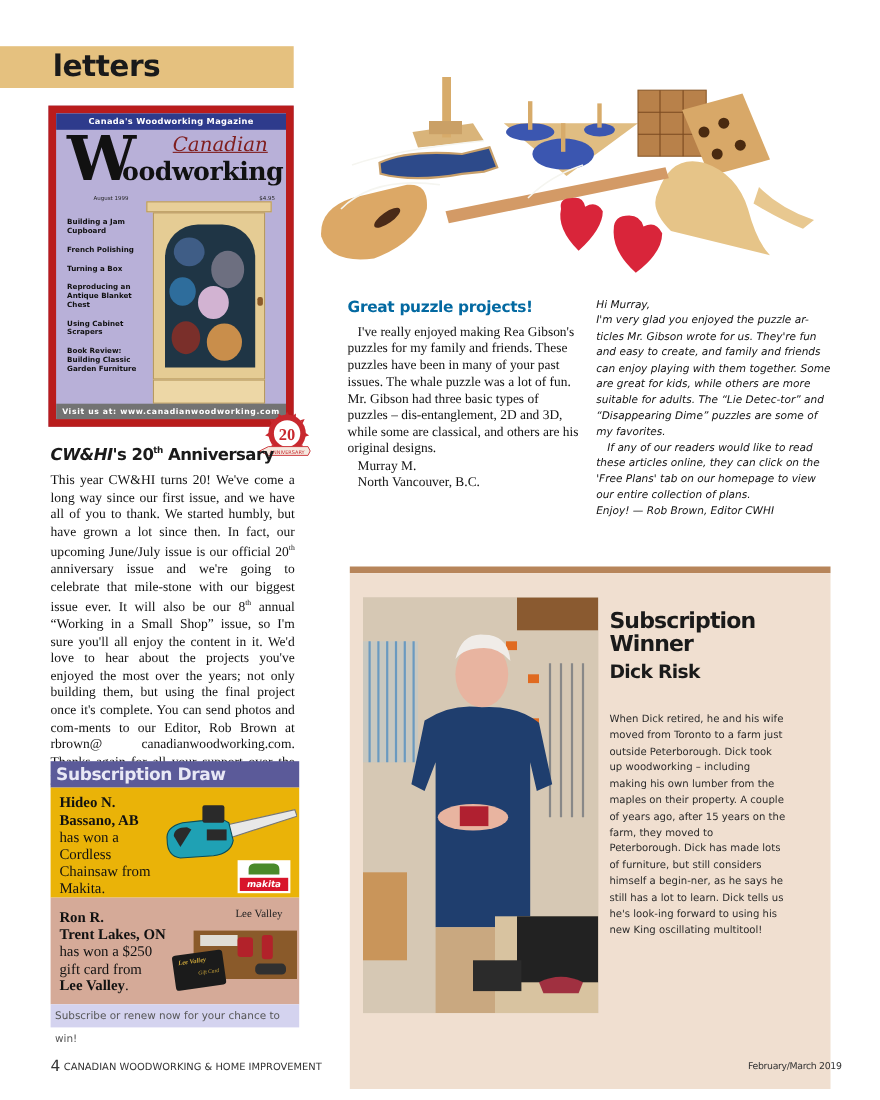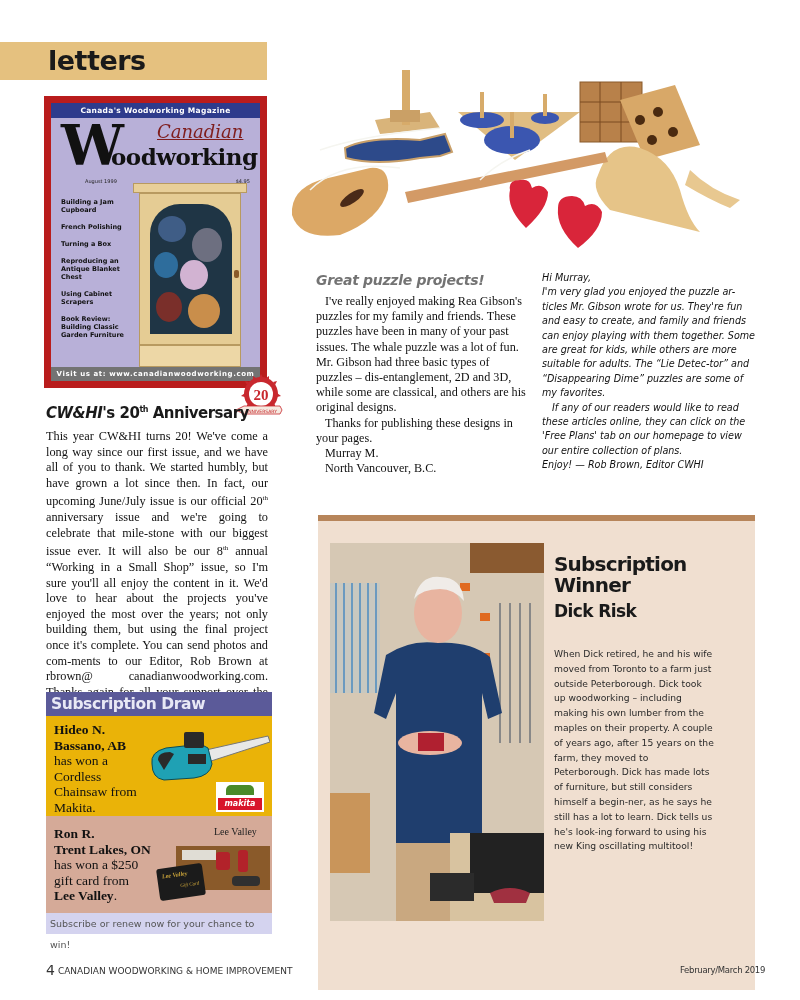--- a/index.html
+++ b/index.html
@@ -50,21 +50,21 @@
   .makita-red { position:absolute; left:2px; bottom:2px; width:44px; height:12px; background:#d8152b; color:#fff; font-size:8px; font-weight:bold; font-style:italic; text-align:center; line-height:12px; }
   .outdoor { position:absolute; left:10px; top:3px; width:28px; height:10px; background:#4a8a2a; border-radius:5px 5px 0 0; }
   .leevalley-logo { position:absolute; left:168px; top:10px; font-family:"Liberation Serif", serif; font-size:10px; color:#222; }
   .giftcard { position:absolute; left:112px; top:50px; width:46px; height:32px; background:#1b1b1b; border-radius:3px; transform:rotate(-8deg); color:#c9a33a; font-size:6px; font-family:"Liberation Serif", serif; padding:5px; }
   .tools { position:absolute; left:130px; top:30px; width:94px; height:44px; background:#8a5a2a; }
 
   
   .toys { position:absolute; left:280px; top:40px; width:500px; height:220px; }
 
   
-  .letter-title { position:absolute; left:316px; top:272px; font-family:"DejaVu Sans", sans-serif; font-size:14px; font-weight:bold; color:#737373; letter-spacing:-0.3px;font-style:italic; }
+  .letter-title { position:absolute; left:316px; top:272px; font-family:"DejaVu Sans", sans-serif; font-size:14px; font-weight:bold; color:#0369a1; letter-spacing:-0.3px; }
   .letter-body { position:absolute; left:316px; top:294px; width:213px; font-family:"Liberation Serif", serif; font-size:12.2px; line-height:15.2px; color:#111; }
   .letter-body p { text-indent:9px; }
   .letter-body .sig { padding-left:9px; }
 
   .reply { position:absolute; left:542px; top:271px; width:218px; font-family:"DejaVu Sans", sans-serif; font-style:italic; font-size:9.6px; line-height:14.4px; color:#111; }
   .reply .ind { text-indent:10px; }
 
   
   .winner-rule { position:absolute; left:318px; top:515px; width:437px; height:6px; background:#b7855a; }
   .winner-box { position:absolute; left:318px; top:521px; width:437px; height:469px; background:#f0dfd0; }
@@ -226,21 +226,20 @@
 
   <path d="M230,150 Q228,140 240,140 Q250,138 252,148 Q262,142 268,152 Q268,168 246,188 Q226,168 230,150 Z" fill="#d9253a"></path>
   <path d="M278,168 Q278,156 292,156 Q302,156 305,166 Q316,160 322,172 Q322,190 298,208 Q276,188 278,168 Z" fill="#d9253a"></path>
 
   <path d="M40,110 Q80,96 160,88 M30,150 Q60,120 120,128 M200,140 Q220,120 250,110" stroke="#f5f5f0" stroke-width="1.5" fill="none"></path>
 </svg>
 
 <div class="letter-title">Great puzzle projects!</div>
 <div class="letter-body">
   <p>I've really enjoyed making Rea Gibson's puzzles for my family and friends.  These puzzles have been in many of your past issues. The whale puzzle was a lot of fun. Mr. Gibson had three basic types of puzzles – dis-entanglement, 2D and 3D, while some are classical, and others are his original designs.</p>
-  <p>Thanks for publishing these designs in your pages.</p>
   <div class="sig">Murray M.</div>
   <div class="sig">North Vancouver, B.C.</div>
 </div>
 
 <div class="reply">
   <div>Hi Murray,</div>
   <div>I'm very glad you enjoyed the puzzle ar-ticles Mr. Gibson wrote for us. They're fun and easy to create, and family and friends can enjoy playing with them together. Some are great for kids, while others are more suitable for adults. The “Lie Detec-tor” and “Disappearing Dime” puzzles are some of my favorites.</div>
   <div class="ind">If any of our readers would like to read these articles online, they can click on the 'Free Plans' tab on our homepage to view our entire collection of plans.</div>
   <div>Enjoy! — Rob Brown, Editor CWHI</div>
 </div>

